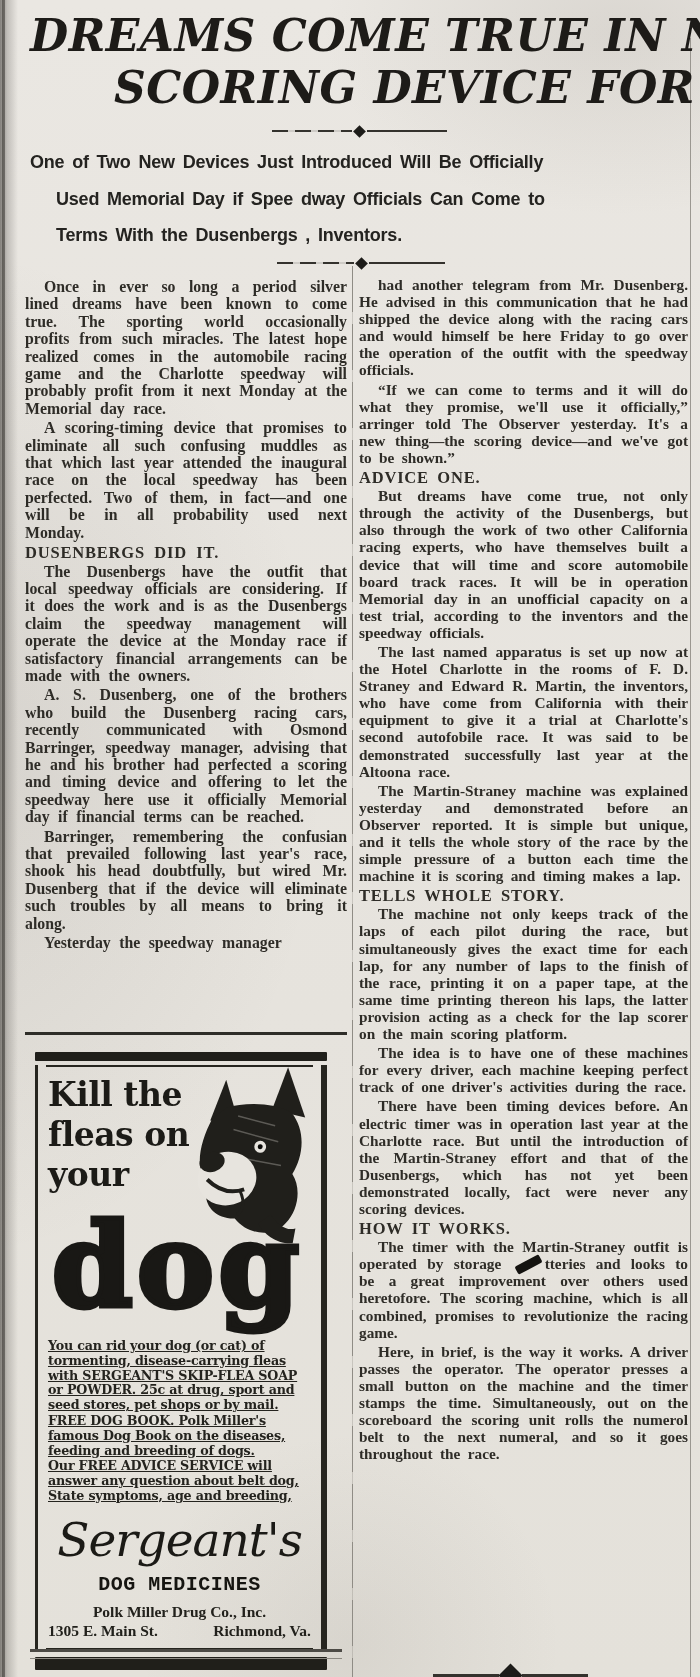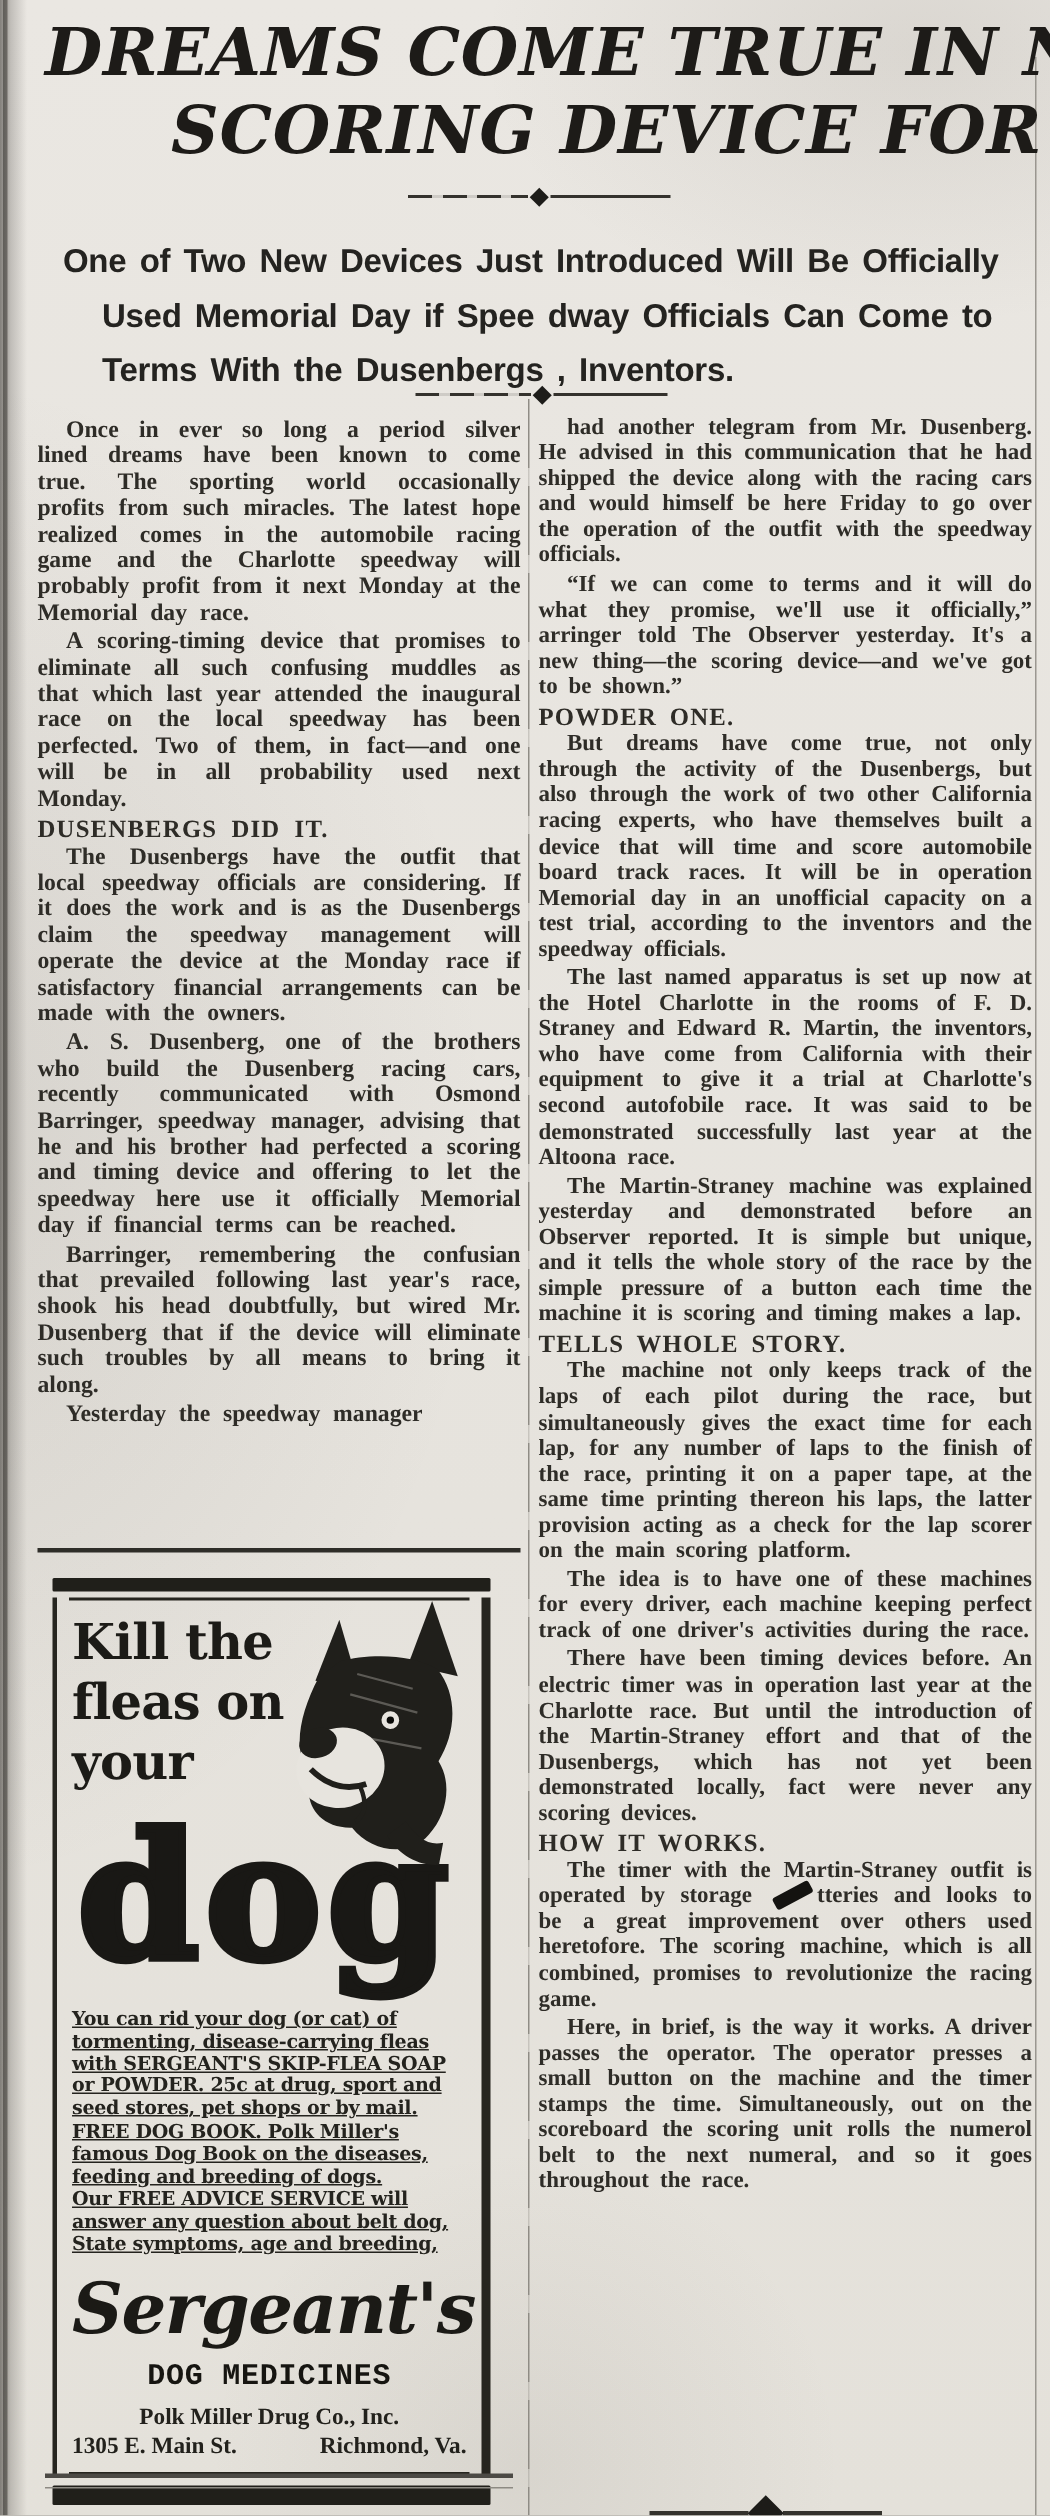--- a/index.html
+++ b/index.html
@@ -32,23 +32,23 @@
   .divider .seg { flex:1; height:2px; background:#34322d; }
   .divider .seg.dashed { background:repeating-linear-gradient(90deg,#34322d 0 16px, rgba(52,50,45,.15) 16px 23px); }
   .divider .diamond { width:9px; height:9px; background:#1d1c19; transform:rotate(45deg); margin:0 3px; flex:none; }
   .d1 { left:272px; top:125px; width:175px; }
   .d2 { left:277px; top:257px; width:168px; }
   .d3 { left:433px; top:1669px; width:155px; }
   .d3 .diamond { width:17px; height:17px; }
   .d3 .seg { height:3px; }
 
   
-  .subhead { position:absolute; left:30px; top:144px; width:618px; margin:12px;
+  .subhead { position:absolute; left:30px; top:144px; width:618px; margin:0;
     font-family:"Liberation Sans", sans-serif; font-weight:bold;
-    font-size:22px; line-height:36.5px; color:#242320; white-space:pre-line;
+    font-size:18px; line-height:36.5px; color:#242320; white-space:pre-line;
     padding-left:26px; text-indent:-26px; word-spacing:3px; letter-spacing:-.2px; }
 
   
   .col { position:absolute; text-align:justify; color:#2e2c27; }
   .col p { margin:0 0 2px 0; text-indent:19px;font-weight:bold; }
   .col h3 { margin:3px 0 1px 0; font-size:16.5px; letter-spacing:.8px; font-weight:bold; text-indent:0; }
   .col-left  { left:25px;  top:278px; width:322px; font-size:15.8px; line-height:17.4px; word-spacing:4.5px; }
   .col-right { left:359px; top:276px; width:329px; font-size:15.3px; line-height:17.1px; word-spacing:3.5px; }
 
   .ink-blot { display:inline-block; width:27px; height:9px; background:#141310;
@@ -68,21 +68,21 @@
   .ad-headgroup { position:relative; height:148px; margin-top:8px; }
   .ad-kill { font-family:"DejaVu Serif", serif; font-weight:bold; font-size:33px;
     line-height:40px; color:#1c1b17; white-space:pre-line; letter-spacing:-.5px; }
   .dog-head { position:absolute; right:-6px; top:-10px; width:138px; height:178px; transform:rotate(3deg); }
   .ad-dog { font-family:"DejaVu Serif", serif; font-weight:bold; font-size:116px; line-height:96px;
     text-align:center; color:#191815; -webkit-text-stroke:5px #191815; letter-spacing:4px;
     margin:-6px 0 0 -4px; }
   .ad-body { margin-top:26px; font-family:"DejaVu Serif", serif; font-weight:bold;
     font-size:12.7px; line-height:14.8px; color:#24231e; letter-spacing:-.2px; }
   .ad-body p { margin:0 0 1px 0;text-decoration:underline; }
-  .ad-script { font-family:"DejaVu Serif", serif; font-style:italic; font-weight:bold;
+  .ad-script { font-family:"DejaVu Serif", serif; font-style:italic; font-weight:normal;
     font-size:47px; line-height:52px; text-align:center; color:#1b1a16; margin-top:10px; letter-spacing:-1px; }
   .ad-brandline { font-family:Liberation Mono, monospace; font-weight:bold; font-size:20px;
     line-height:33px; text-align:center; color:#161511; letter-spacing:.5px; margin-top:2px; }
   .ad-company { font-family:"Liberation Serif", serif; font-weight:bold; font-size:15.5px;
     text-align:center; margin-top:2px; color:#22211c; }
   .ad-address { display:flex; justify-content:space-between; font-family:"Liberation Serif", serif;
     font-weight:bold; font-size:15.5px; margin-top:1px; color:#22211c; }
 </style>
 </head>
 <body>
@@ -118,21 +118,21 @@
       <p>A scoring-timing device that promises to eliminate all such confusing muddles as that which last year attended the inaugural race on the local speedway has been perfected. Two of them, in fact—and one will be in all probability used next Monday.</p>
       <h3>DUSENBERGS DID IT.</h3>
       <p>The Dusenbergs have the outfit that local speedway officials are considering. If it does the work and is as the Dusenbergs claim the speedway management will operate the device at the Monday race if satisfactory financial arrangements can be made with the owners.</p>
       <p>A. S. Dusenberg, one of the brothers who build the Dusenberg racing cars, recently communicated with Osmond Barringer, speedway manager, advising that he and his brother had perfected a scoring and timing device and offering to let the speedway here use it officially Memorial day if financial terms can be reached.</p>
       <p>Barringer, remembering the confusian that prevailed following last year's race, shook his head doubtfully, but wired Mr. Dusenberg that if the device will eliminate such troubles by all means to bring it along.</p>
       <p>Yesterday the speedway manager</p>
     </div>
   <div class="col col-right">
       <p>had another telegram from Mr. Dusenberg. He advised in this communication that he had shipped the device along with the racing cars and would himself be here Friday to go over the operation of the outfit with the speedway officials.</p>
       <p>“If we can come to terms and it will do what they promise, we'll use it officially,” arringer told The Observer yesterday. It's a new thing—the scoring device—and we've got to be shown.”</p>
-      <h3>POWDER ONE.</h3>
+      <h3>ADVICE ONE.</h3>
       <p>But dreams have come true, not only through the activity of the Dusenbergs, but also through the work of two other California racing experts, who have themselves built a device that will time and score automobile board track races. It will be in operation Memorial day in an unofficial capacity on a test trial, according to the inventors and the speedway officials.</p>
       <p>The last named apparatus is set up now at the Hotel Charlotte in the rooms of F. D. Straney and Edward R. Martin, the inventors, who have come from California with their equipment to give it a trial at Charlotte's second autofobile race. It was said to be demonstrated successfully last year at the Altoona race.</p>
       <p>The Martin-Straney machine was explained yesterday and demonstrated before an Observer reported. It is simple but unique, and it tells the whole story of the race by the simple pressure of a button each time the machine it is scoring and timing makes a lap.</p>
       <h3>TELLS WHOLE STORY.</h3>
       <p>The machine not only keeps track of the laps of each pilot during the race, but simultaneously gives the exact time for each lap, for any number of laps to the finish of the race, printing it on a paper tape, at the same time printing thereon his laps, the latter provision acting as a check for the lap scorer on the main scoring platform.</p>
       <p>The idea is to have one of these machines for every driver, each machine keeping perfect track of one driver's activities during the race.</p>
       <p>There have been timing devices before. An electric timer was in operation last year at the Charlotte race. But until the introduction of the Martin-Straney effort and that of the Dusenbergs, which has not yet been demonstrated locally, fact were never any scoring devices.</p>
       <h3>HOW IT WORKS.</h3>
       <p>The timer with the Martin-Straney outfit is operated by storage <span class="ink-blot"></span>tteries and looks to be a great improvement over others used heretofore. The scoring machine, which is all combined, promises to revolutionize the racing game.</p>
       <p>Here, in brief, is the way it works. A driver passes the operator. The operator presses a small button on the machine and the timer stamps the time. Simultaneously, out on the scoreboard the scoring unit rolls the numerol belt to the next numeral, and so it goes throughout the race.</p>

